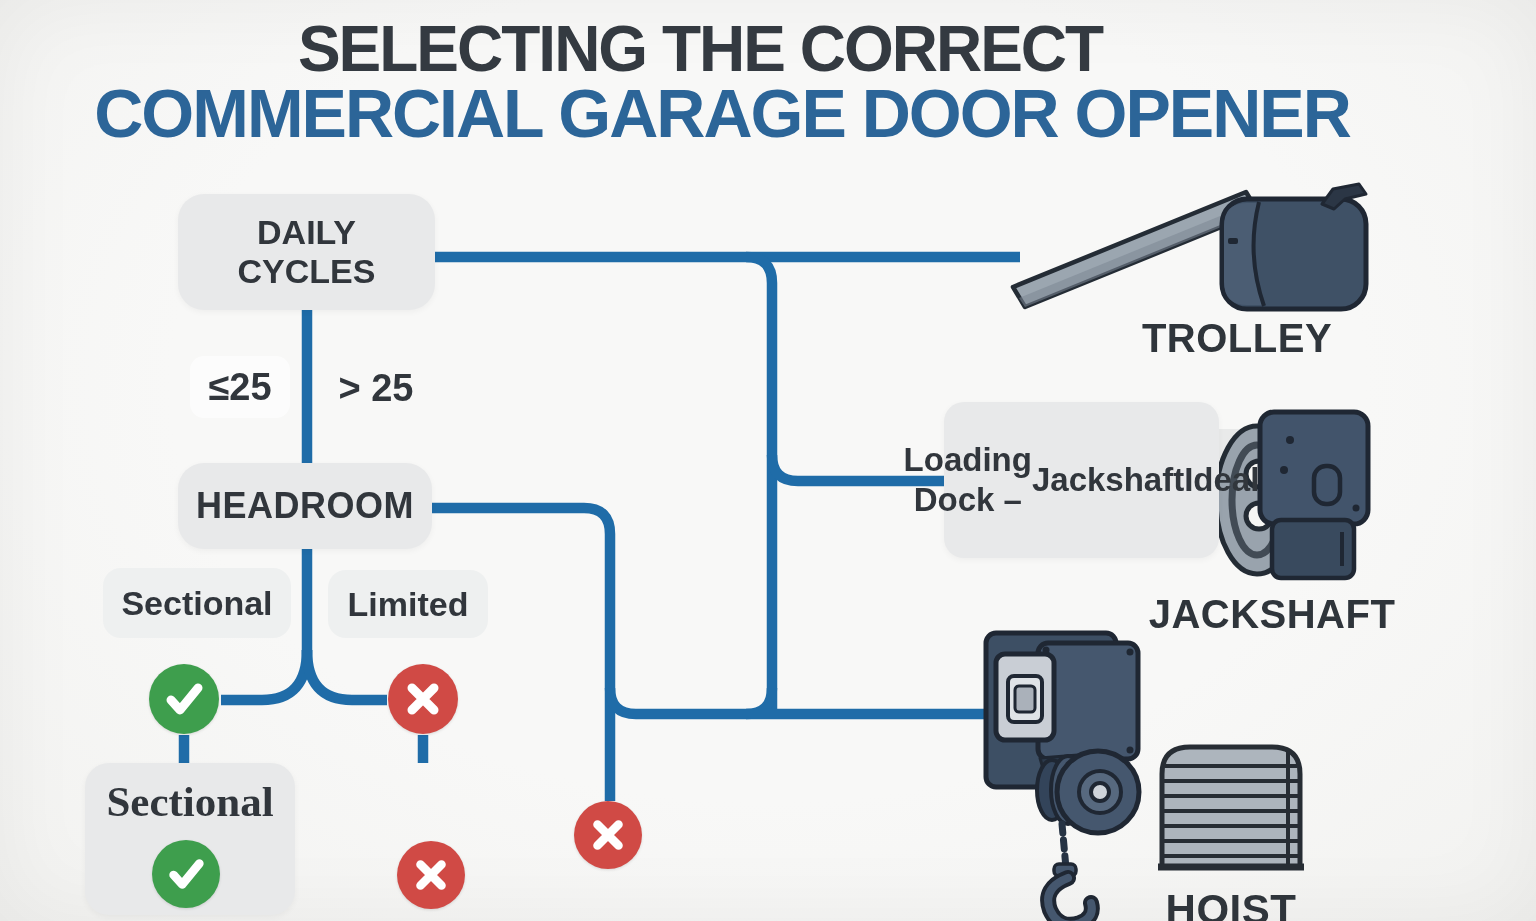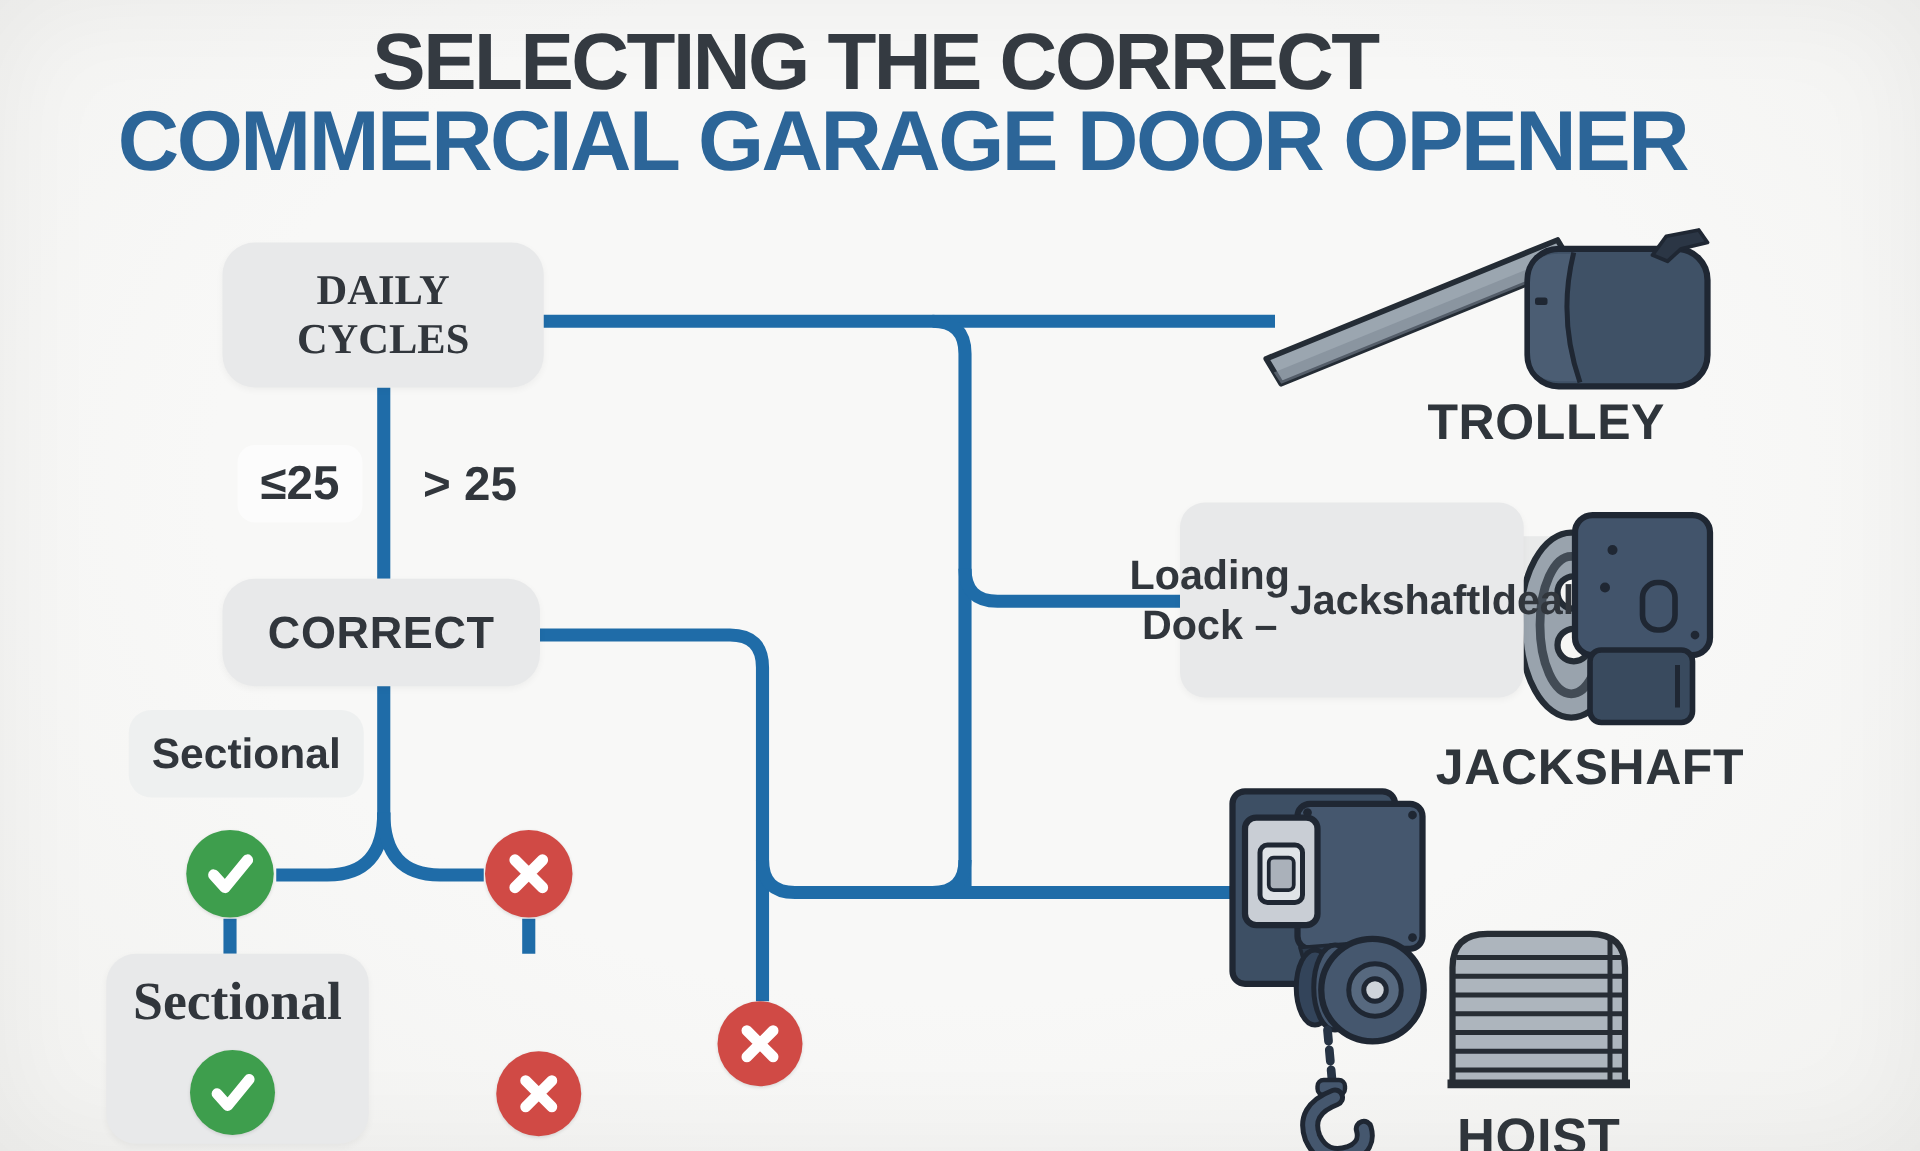--- a/index.html
+++ b/index.html
@@ -118,37 +118,40 @@
       <path d="M 1163 796 H 1299" stroke="#272d34" stroke-width="4"></path>
       <path d="M 1163 811 H 1299" stroke="#272d34" stroke-width="4"></path>
       <path d="M 1163 826 H 1299" stroke="#272d34" stroke-width="4"></path>
       <path d="M 1163 841 H 1299" stroke="#272d34" stroke-width="4"></path>
       <path d="M 1163 856 H 1299" stroke="#272d34" stroke-width="4"></path>
       <path d="M 1288 751 V 864" stroke="#272d34" stroke-width="4"></path>
       <path d="M 1158 867 H 1304" stroke="#272d34" stroke-width="7"></path>
     </g>
   </svg>
 
-  <div class="gbox main" style="left:178px; top:194px; width:257px; height:116px;font-family:Liberation Serif, serif;">
+  <div class="gbox main" style="left:178px; top:194px; width:257px; height:116px;">
     <span style="width:175px;">DAILY CYCLES</span>
   </div>
 
   <div class="tag faint" style="left:190px; top:356px; width:100px; height:62px;text-align:right;">
     <span>≤25</span>
   </div>
   <div class="tag" style="left:330px; top:362px; width:92px; height:52px;">
     <span>&gt; 25</span>
   </div>
 
   <div class="gbox main" style="left:178px; top:463px; width:254px; height:86px; font-size:36px; letter-spacing:0.5px;">
-    <span>CORRECT</span>
+    <span>HEADROOM</span>
   </div>
 
   <div class="gbox sub" style="left:103px; top:568px; width:188px; height:70px;">
     <span>Sectional</span>
+  </div>
+  <div class="gbox sub" style="left:328px; top:570px; width:160px; height:68px;">
+    <span>Limited</span>
   </div>
 
   <div class="badge green" style="left:149px; top:664px; width:70px; height:70px;">
     <svg width="44" height="44" viewBox="-22 -22 44 44">
         <path class="glyph" d="M -13 1 L -4 11 L 14 -11"></path>
       </svg>
   </div>
   <div class="badge red" style="left:388px; top:664px; width:70px; height:70px;">
     <svg width="44" height="44" viewBox="-22 -22 44 44">
         <path class="glyph" d="M -11 -11 L 11 11 M 11 -11 L -11 11"></path>

